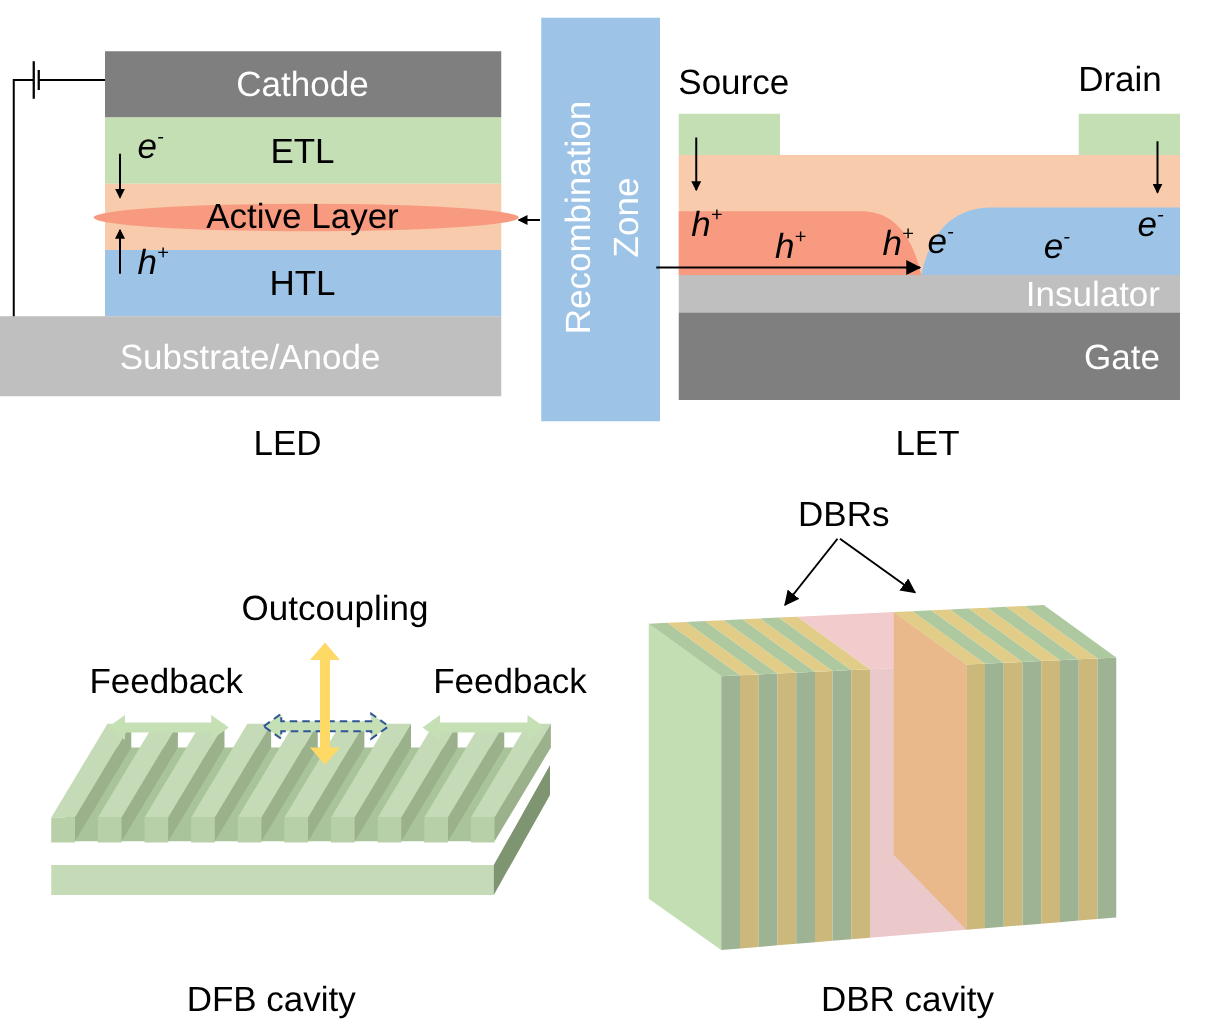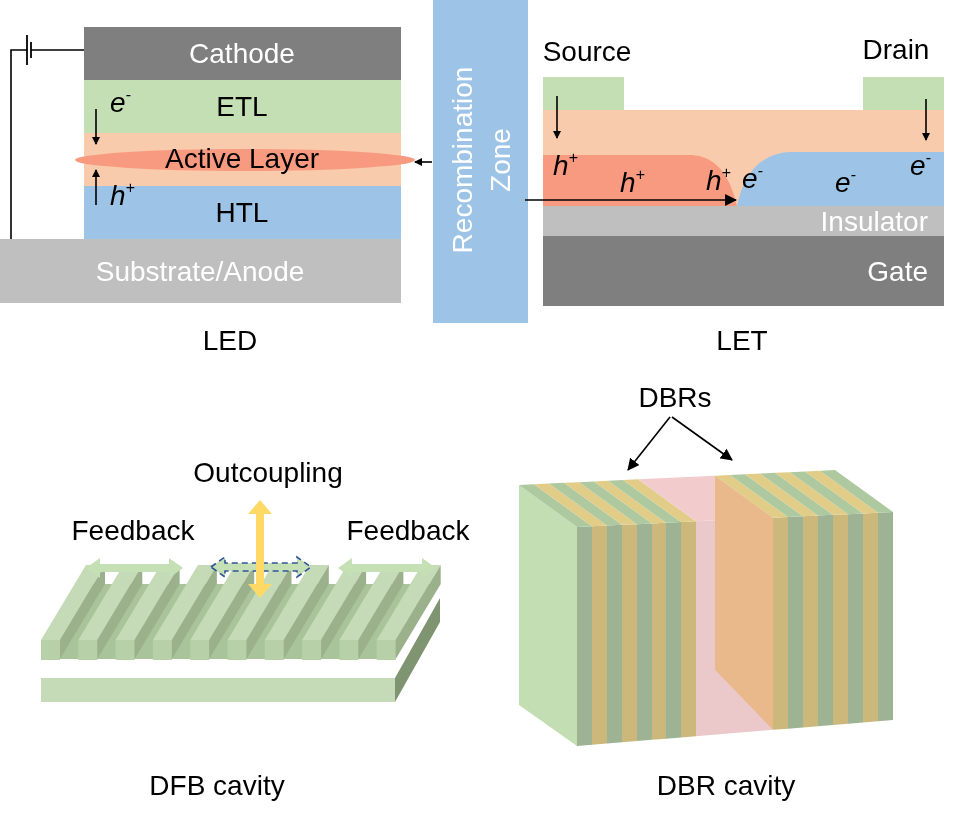--- a/index.html
+++ b/index.html
@@ -1,17 +1,17 @@
 <!DOCTYPE html>
 <html><head>
 <meta charset="utf-8">
 <style>
   html, body { margin: 0; padding: 0; background: #ffffff; }
   body { width: 964px; height: 824px; overflow: hidden; }
-  #stage { position: absolute; left: 0; top: 0; width: 964px; height: 692px; }
+  #stage { position: absolute; left: 0; top: 14px; width: 964px; height: 692px; }
   svg text { font-family: "Liberation Sans", sans-serif; }
   .lbl { font-size: 28px; fill: #000; }
   .wlbl { font-size: 28px; fill: #ffffff; }
   .ital { font-style: italic; }
 </style>
 </head>
 <body>
 
 <div id="stage">
 <svg id="fig" width="964" height="824" viewBox="0 0 964 824" xmlns="http://www.w3.org/2000/svg">

